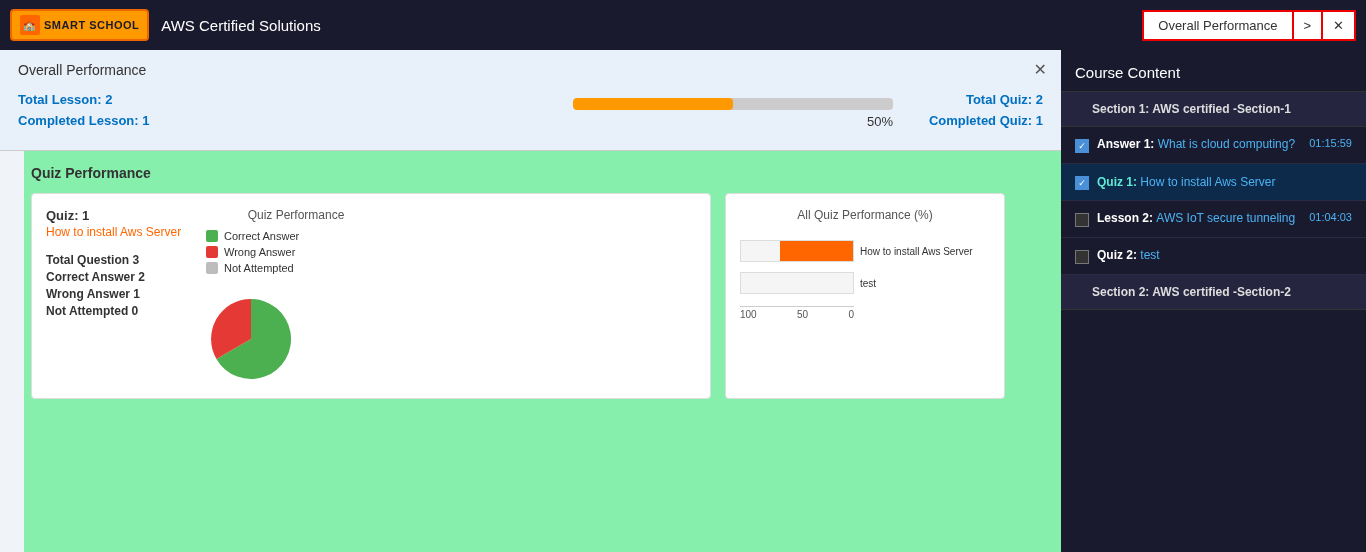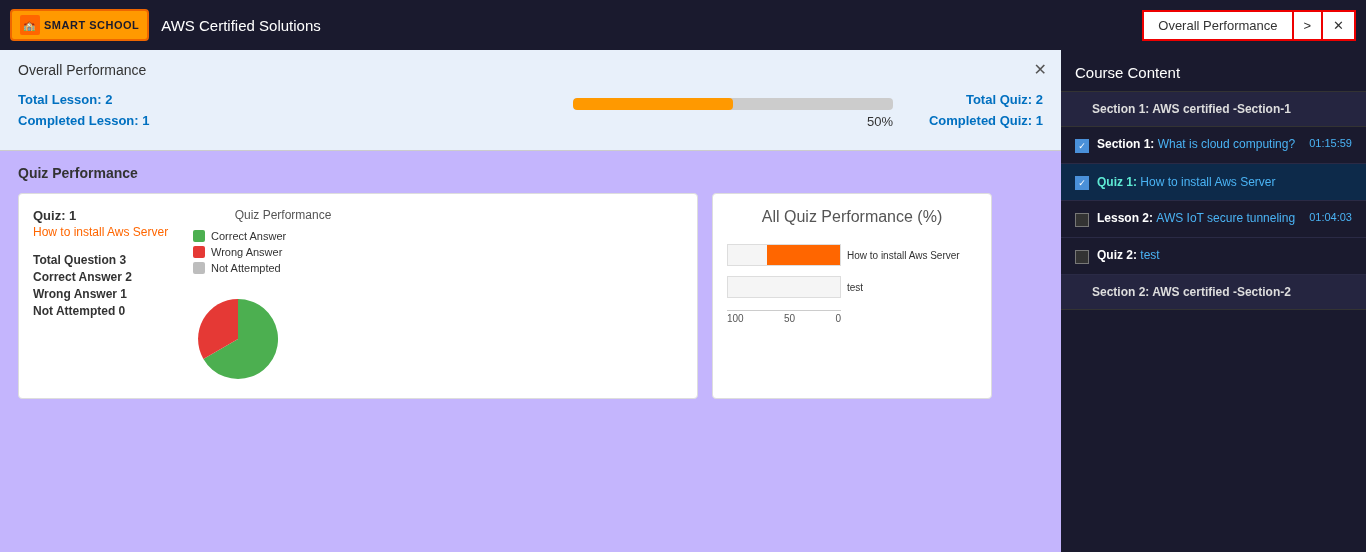--- a/index.html
+++ b/index.html
@@ -149,23 +149,24 @@
       background: #f90;
       border-radius: 4px;
     }
     .progress-pct {
       font-size: 13px;
       color: #333;
     }
 
     
     .quiz-section {
-      background: #c4b5fd;
-      padding: 14px 18px;
+      background: #86efac;
+      padding: 14px 7px;
       flex: 1;
+      margin-left: 24px;
     }
     .quiz-perf-title {
       font-size: 14px;
       font-weight: bold;
       color: #333;
       margin-bottom: 12px;
     }
     .quiz-cards {
       display: flex;
       gap: 14px;
@@ -233,21 +234,21 @@
     
     .bar-chart-card {
       background: #fff;
       border: 1px solid #ddd;
       border-radius: 4px;
       padding: 14px;
       min-width: 280px;
       flex: 0 0 280px;
     }
     .bar-chart-title {
-      font-size: 16px;
+      font-size: 12px;
       color: #555;
       text-align: center;
       margin-bottom: 10px;
     }
 
     
     .right-panel {
       width: 305px;
       background: #1a1a2e;
       color: #ccc;
@@ -463,21 +464,21 @@
   <div class="right-panel">
     <div class="course-content-title">Course Content</div>
 
     <div class="section-header">
       <span>Section 1: AWS certified -Section-1</span>
     </div>
 
     <div class="lesson-item">
       <div class="lesson-checkbox checked"></div>
       <div class="lesson-text">
-        <span class="lesson-name"><span class="num">Section 1: </span><span class="lesson-link">What is cloud computing?</span></span>
+        <span class="lesson-name"><span class="num">Answer 1: </span><span class="lesson-link">What is cloud computing?</span></span>
       </div>
       <span class="lesson-duration">01:15:59</span>
     </div>
 
     <div class="quiz-item">
       <div class="lesson-checkbox checked"></div>
       <div class="quiz-item-text">
         <span class="num">Quiz 1: </span><span class="link">How to install Aws Server</span>
       </div>
     </div>

